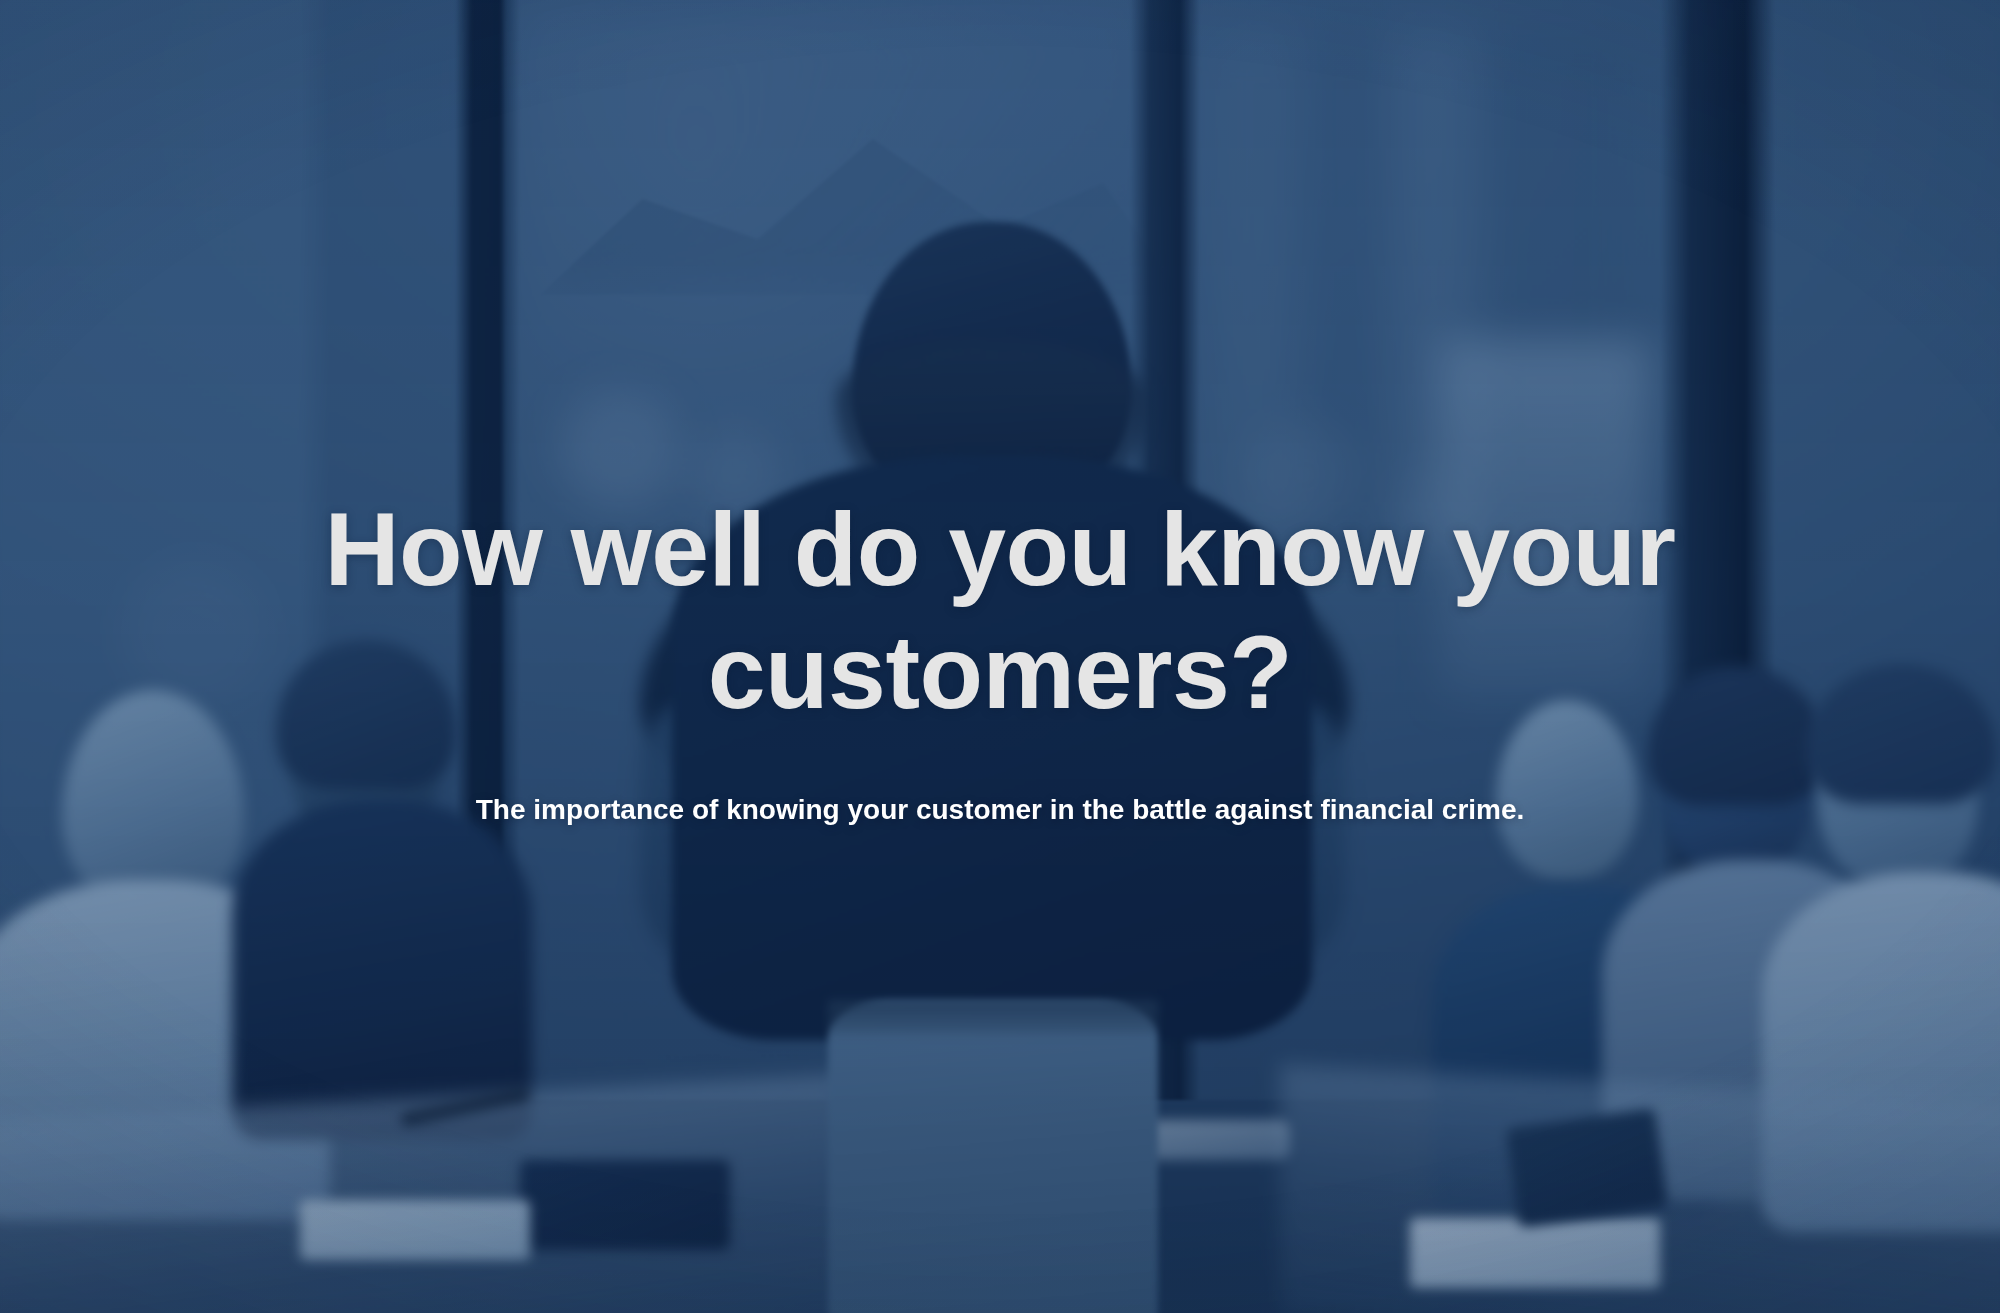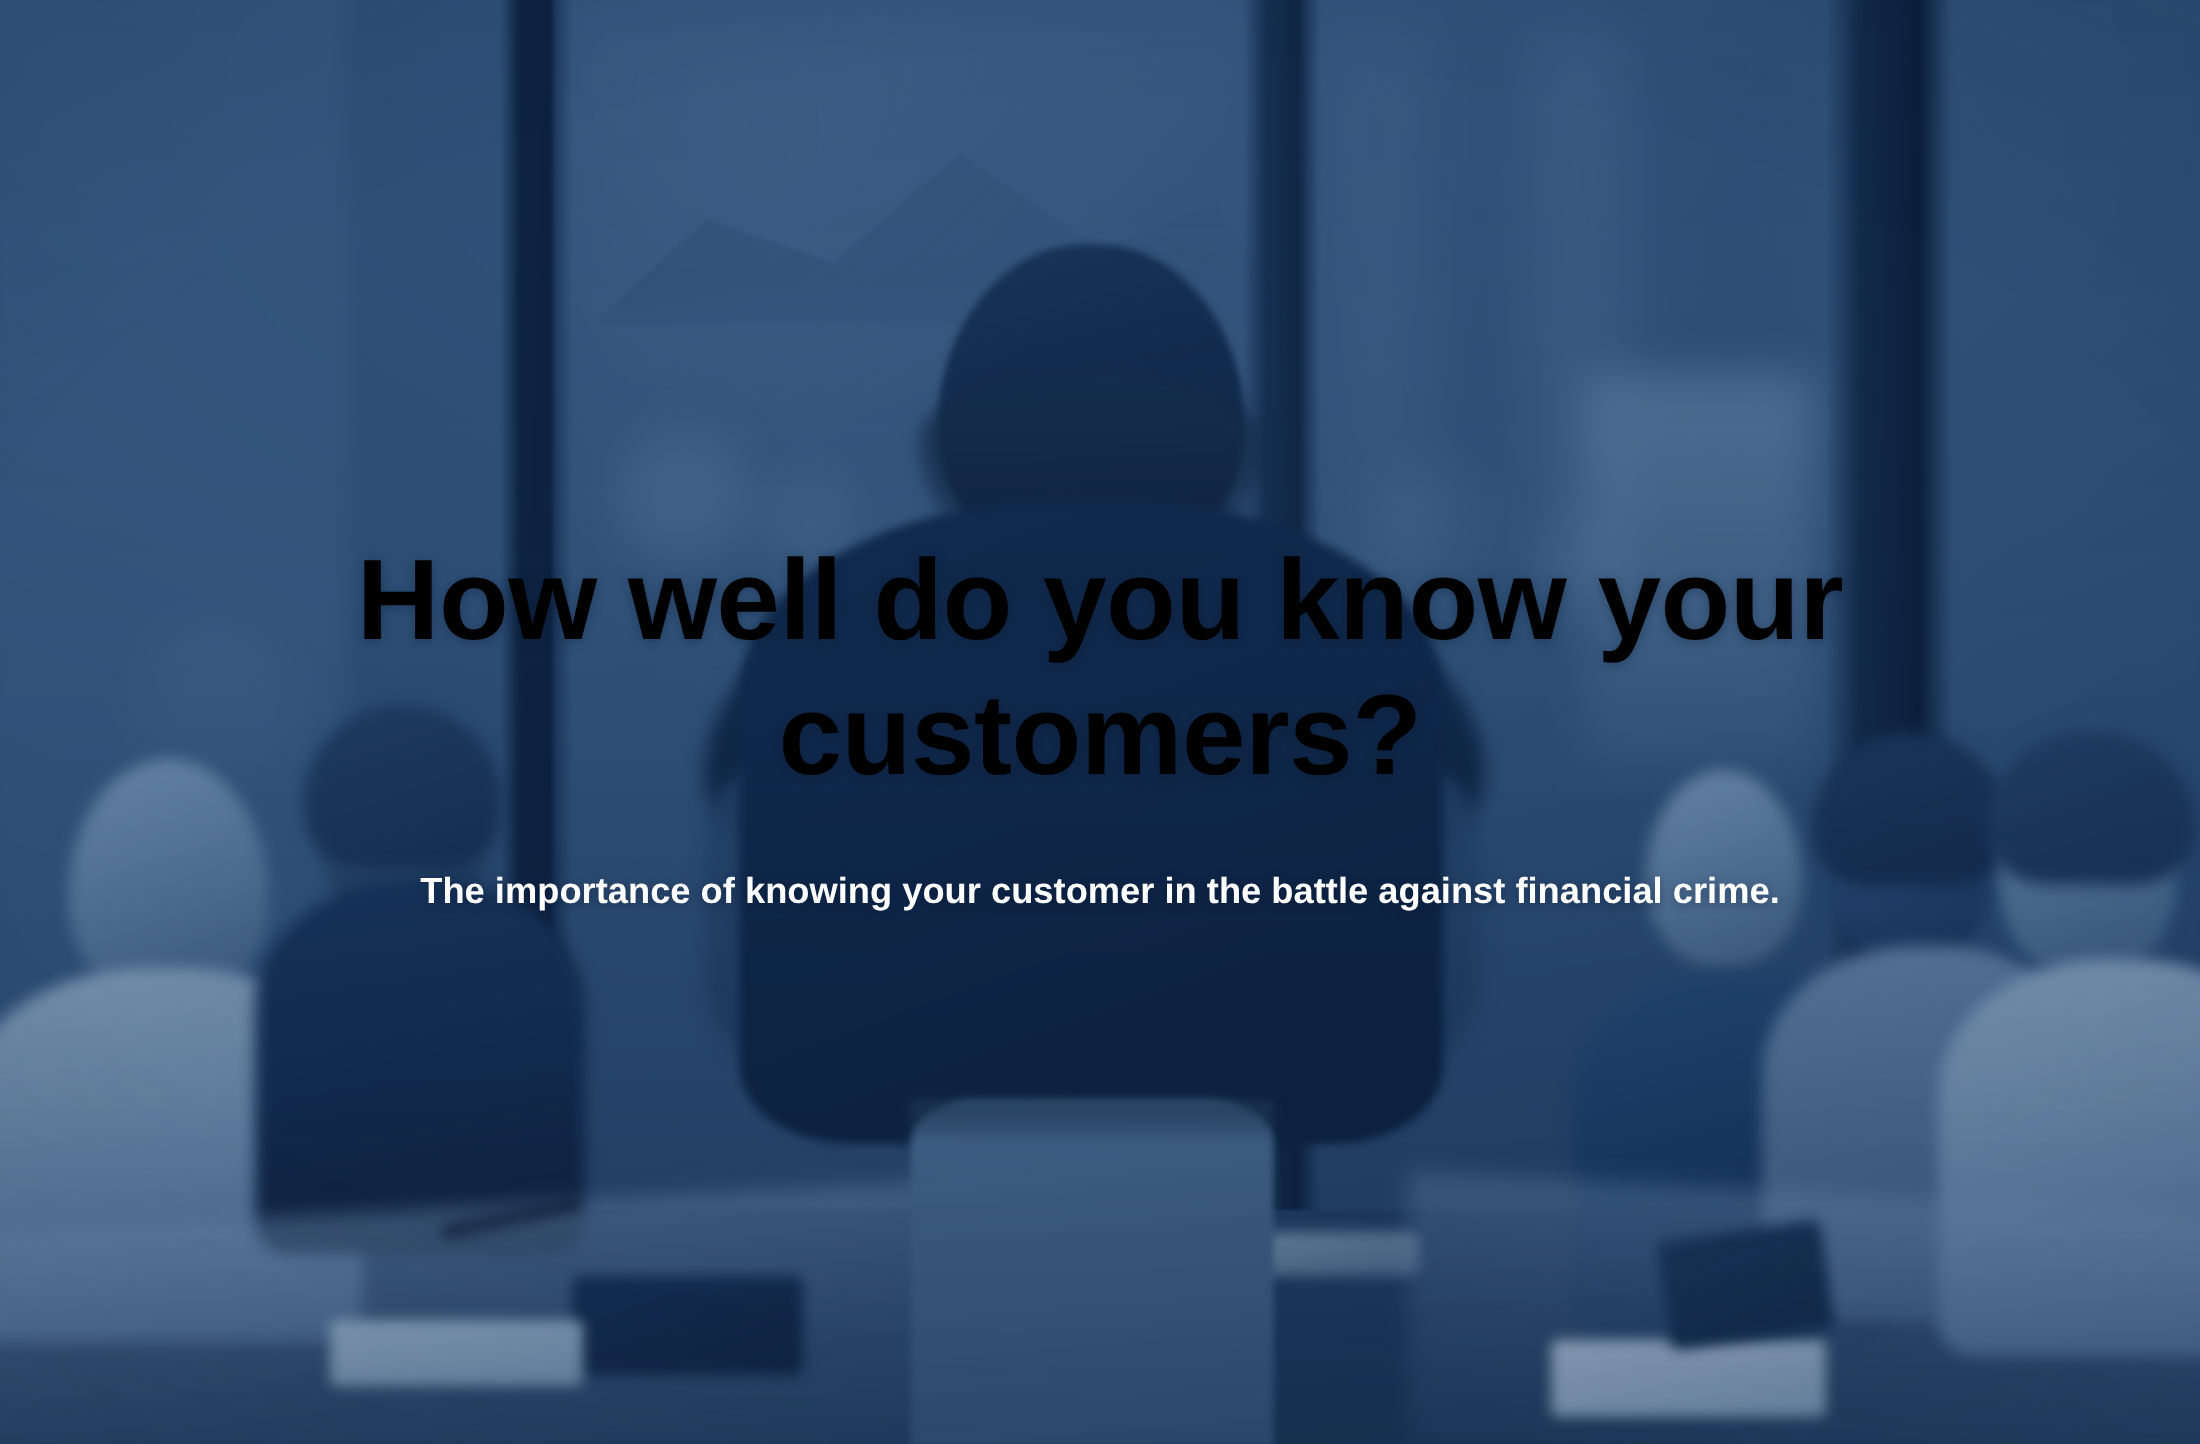--- a/index.html
+++ b/index.html
@@ -212,33 +212,33 @@
     display: flex;
     flex-direction: column;
     align-items: center;
     justify-content: center;
     padding-top: 6px;
   }
   .headline {
     width: 1430px;
     margin: 0;
     text-align: center;
-    color: #000000;
+    color: #e5e5e5;
     font-size: 104px;
     font-weight: 700;
     line-height: 1.18;
     letter-spacing: -0.5px;
     text-shadow: 0 2px 10px rgba(8,26,52,0.35);
   }
   .subhead {
     width: 1260px;
     margin: 56px 0 0 0;
     text-align: center;
     color: #ffffff;
-    font-size: 33px;
+    font-size: 28px;
     font-weight: 700;
     line-height: 1.45;
     text-shadow: 0 2px 9px rgba(8,26,52,0.40);
   }
 </style>
 </head>
 <body>
 
 <div id="slide">
 

